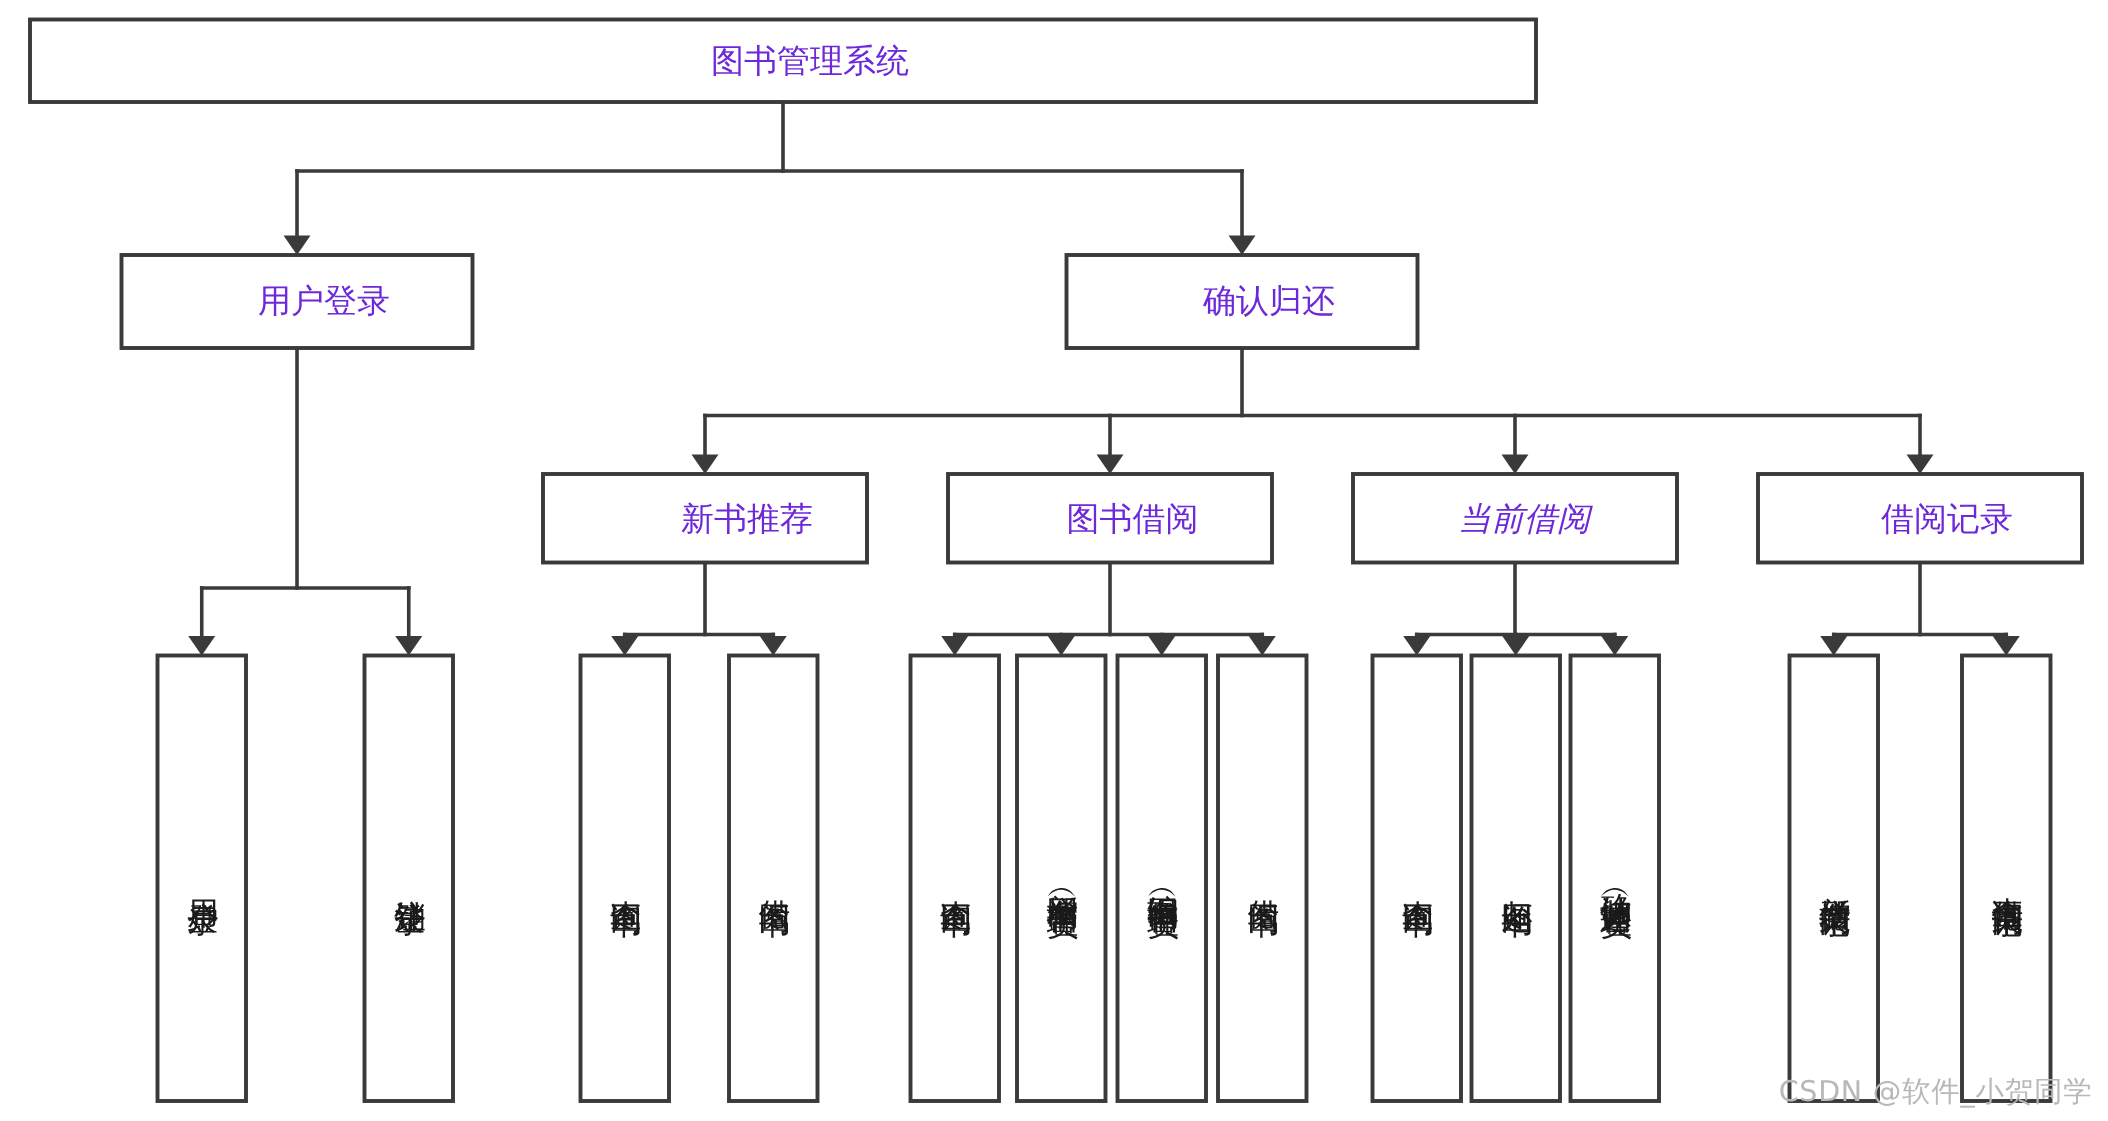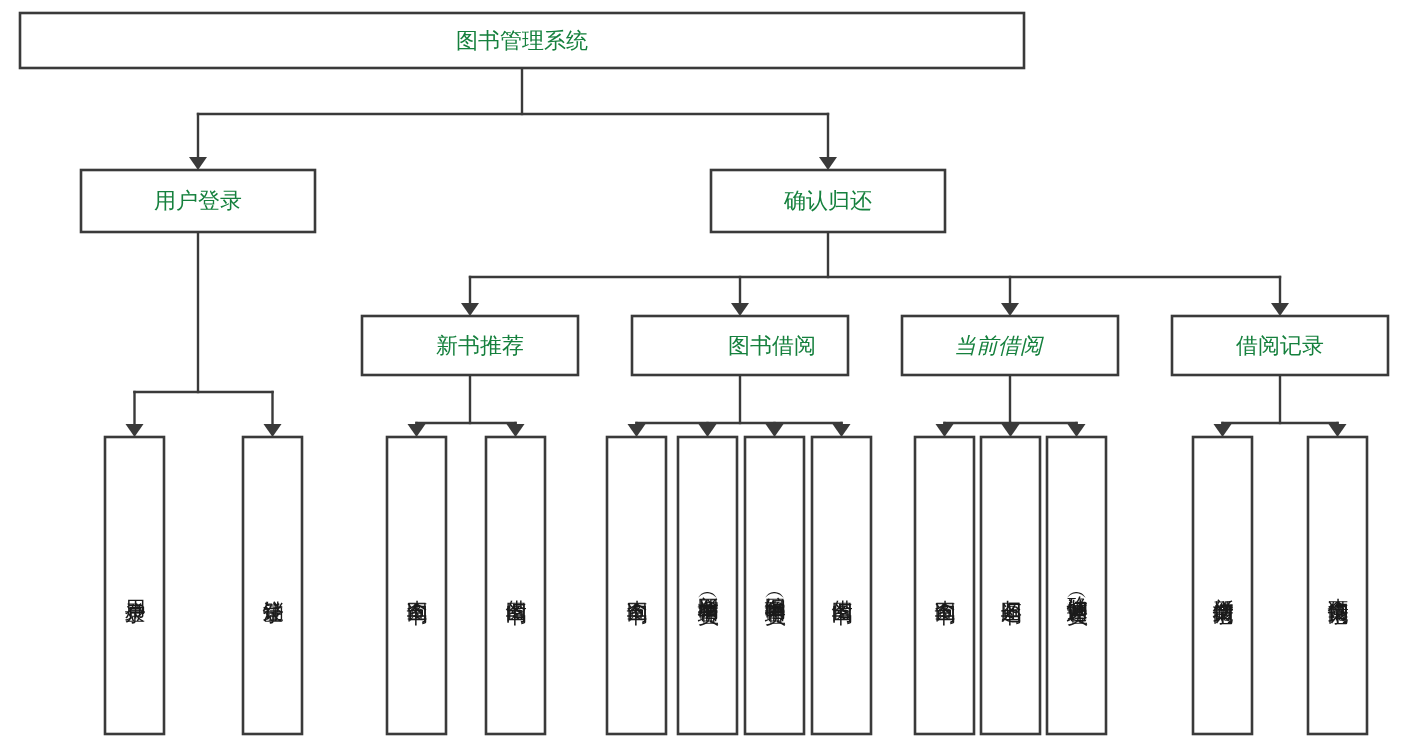--- a/index.html
+++ b/index.html
@@ -54,26 +54,27 @@
     align-items: center;
     justify-content: center;
     letter-spacing: 1.5px;
     white-space: nowrap;
     pointer-events: none;
   }
   .hlabel {
     position: absolute;
     font-family: "DejaVu Sans", "Liberation Sans", sans-serif;
     font-size: 22px;
-    color: #15803d;
+    color: #6d28d9;
     display: flex;
     align-items: center;
     justify-content: center;
     white-space: nowrap;
     pointer-events: none;
+    margin-left: 18px;
   }
   #watermark {
     position: absolute;
     right: 10px;
     bottom: 6px;
     font-family: "DejaVu Sans", "Liberation Sans", sans-serif;
     font-size: 19px;
     color: #b8b8b8;
     letter-spacing: 0.5px;
     white-space: nowrap;
@@ -162,32 +163,33 @@
         <rect x="1193" y="437" width="59" height="297" class="node-rect"></rect>
         <rect x="1308" y="437" width="59" height="297" class="node-rect"></rect>
       </g>
   </svg>
 
   <div id="labels-layer">
       <div class="hlabel" style="left: 20px; top: 13px; width: 1004px; height: 55px;">图书管理系统</div>
       <div class="hlabel" style="left: 81px; top: 170px; width: 234px; height: 62px;">用户登录</div>
       <div class="hlabel" style="left: 711px; top: 170px; width: 234px; height: 62px;">确认归还</div>
       <div class="hlabel" style="left: 362px; top: 316px; width: 236px; height: 59px;">新书推荐</div>
-      <div class="hlabel" style="left: 664px; top: 316px; width: 216px; height: 59px;">图书借阅</div>
+      <div class="hlabel" style="left: 629px; top: 316px; width: 216px; height: 59px;">图书借阅</div>
       <div class="hlabel" style="left: 902px; top: 316px; width: 192px; height: 59px; font-style: italic;">当前借阅</div>
       <div class="hlabel" style="left: 1172px; top: 316px; width: 216px; height: 59px; border-radius: 16px;">借阅记录</div>
       <div class="vlabel" style="left: 105px; top: 437px; width: 59px; height: 297px;">用户登录</div>
       <div class="vlabel" style="left: 243px; top: 437px; width: 59px; height: 297px;">注销登录</div>
       <div class="vlabel" style="left: 387px; top: 437px; width: 59px; height: 297px;">查询图书</div>
       <div class="vlabel" style="left: 486px; top: 437px; width: 59px; height: 297px;">借阅图书</div>
       <div class="vlabel" style="left: 607px; top: 437px; width: 59px; height: 297px;">查询图书</div>
       <div class="vlabel" style="left: 678px; top: 437px; width: 59px; height: 297px;">新增图书（管理员）</div>
       <div class="vlabel" style="left: 745px; top: 437px; width: 59px; height: 297px;">编辑图书（管理员）</div>
       <div class="vlabel" style="left: 812px; top: 437px; width: 59px; height: 297px;">借阅图书</div>
       <div class="vlabel" style="left: 915px; top: 437px; width: 59px; height: 297px;">查询图书</div>
       <div class="vlabel" style="left: 981px; top: 437px; width: 59px; height: 297px;">归还图书</div>
       <div class="vlabel" style="left: 1047px; top: 437px; width: 59px; height: 297px;">确认归还（管理员）</div>
       <div class="vlabel" style="left: 1193px; top: 437px; width: 59px; height: 297px;">新增借阅记录</div>
       <div class="vlabel" style="left: 1308px; top: 437px; width: 59px; height: 297px;">查询借阅记录</div>
     </div>
 
+  <div id="watermark">CSDN @软件_小贺同学</div>
 
 </div>
 
 </body></html>

